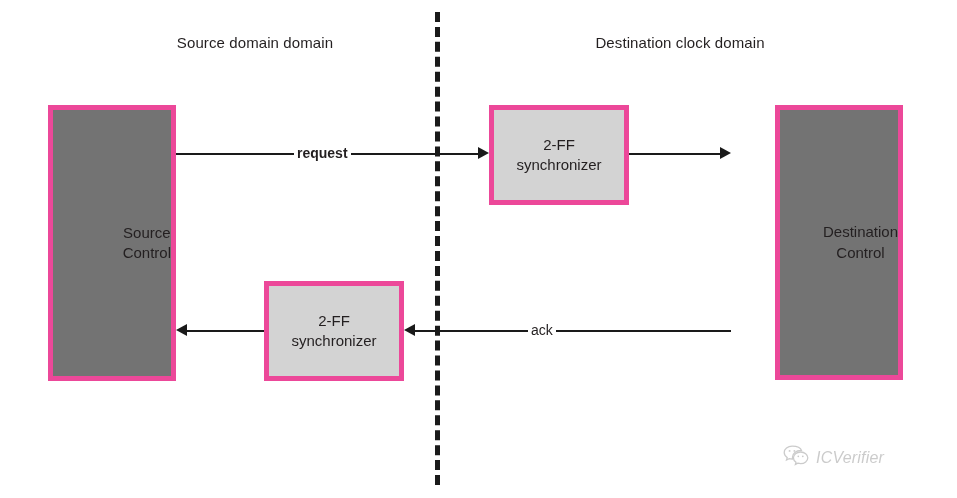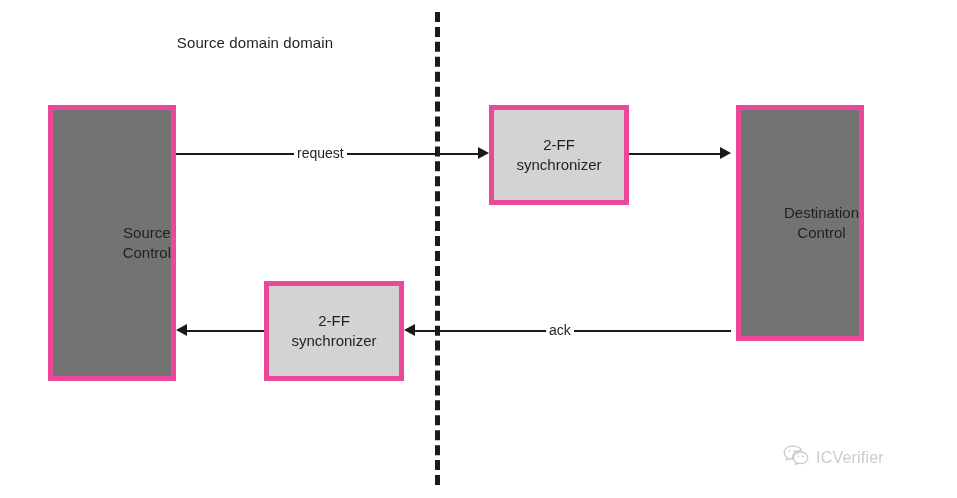--- a/index.html
+++ b/index.html
@@ -47,21 +47,21 @@
     color: #231f20;
     line-height: 1.35;
   }
   .block.white { background: #737373; justify-content: flex-end; }
   .block.gray  { background: #d3d3d3; }
 
   #src-control {
     left: 48px;  top: 105px;  width: 128px;  height: 276px;
   }
   #dst-control {
-    left: 736px; top: 105px;  width: 128px;  height: 236px;
+    left: 775px; top: 105px;  width: 128px;  height: 275px;
   }
   #sync-top {
     left: 489px; top: 105px;  width: 140px;  height: 100px;
   }
   #sync-bottom {
     left: 264px; top: 281px;  width: 140px;  height: 100px;
   }
 
   .divider {
     position: absolute;
@@ -124,50 +124,52 @@
   .edge-label {
     position: absolute;
     font-size: 14px;
     color: #231f20;
     background: #ffffff;
     padding: 0 3px;
     white-space: nowrap;
     line-height: 1;
   }
   #request-label {
-    left: 294px; top: 146px;
+    left: 294px; top: 146px; font-weight: bold;
   }
   #ack-label {
-    left: 546px; top: 323px;
+    left: 528px; top: 323px;
   }
 
   #watermark {
     position: absolute;
     left: 783px;
     top: 445px;
     display: flex;
     align-items: center;
     gap: 7px;
     opacity: 0.45;
+    font-style: italic;
   }
   #watermark .wm-text {
     font-size: 16px;
     color: #8d8d8d;
     white-space: nowrap;
     letter-spacing: 0.2px;
   }
   #watermark .wm-icon { display: block; }
 </style>
 </head>
 <body>
 
 <div id="canvas">
 
   <div class="domain-title" id="src-domain-title">Source domain domain</div>
 
+  <div class="domain-title" id="dst-domain-title">Destination clock domain</div>
 
   <div class="divider"></div>
 
   <div class="block white" id="src-control">
     <span>
       <span>Source</span><br>
       <span>Control</span>
     </span>
   </div>
 

